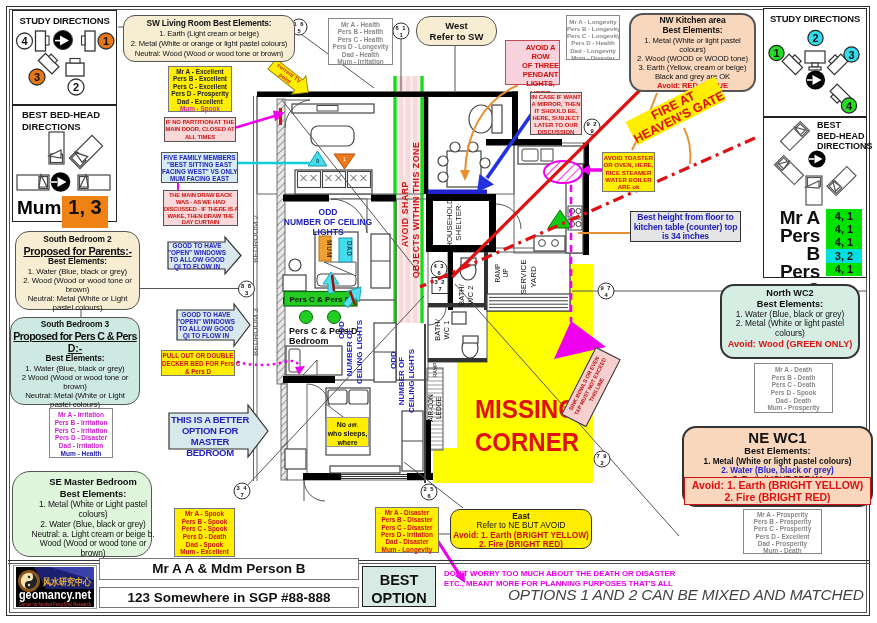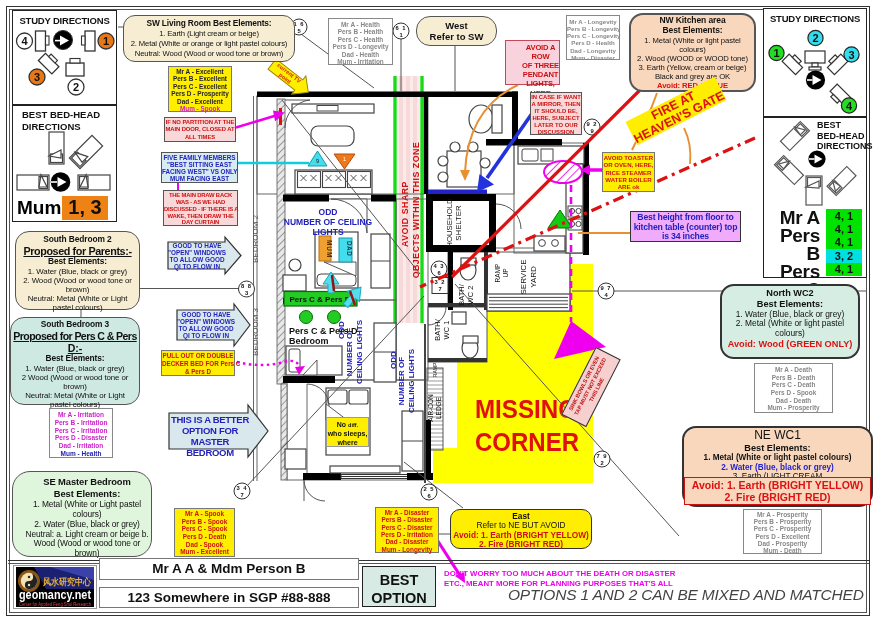--- a/index.html
+++ b/index.html
@@ -314,38 +314,38 @@
         <path d="M29,47 l6,12 h-8 z"></path>
  <rect x="66" y="47" width="32" height="15"></rect>
         <rect x="67.5" y="48.5" width="8.5" height="12"></rect>
         <path d="M74,47 l-6,12 h8 z"></path>
  </g>
  <circle cx="48.5" cy="54" r="9.8" fill="#000"></circle>
  <polygon points="45.5,49 45.5,59 54.5,54" fill="#fff"></polygon>
       <rect x="39" y="53.2" width="6" height="1.6" fill="#fff"></rect>
 </svg>
 <div class="b" style="left:17px;top:197px;font-size:19px;font-weight:bold;color:#000;">Mum</div>
-<div class="b c" style="left:62px;top:196px;width:46px;height:24px;background:#EE8214;font-size:20px;font-weight:bold;color:#111;">1, 3</div>
+<div class="b c" style="left:62px;top:196px;width:46px;height:32px;background:#EE8214;font-size:20px;font-weight:bold;color:#111;">1, 3</div>
 
 <div class="b rr" style="left:15px;top:231px;width:125px;height:79px;background:#F6EDD2;border:1.5px solid #555;"></div>
 <div class="b c" style="left:16px;top:235px;width:123px;font-size:7.9px;color:#111;line-height:1.15;letter-spacing:-0.1px;">
 <span style="font-weight:bold;font-size:8.4px;">South Bedroom 2</span><br>
 <span style="font-weight:bold;font-size:10.8px;text-decoration:underline;letter-spacing:-0.4px;margin-top:16px;">Proposed for Parents:-</span><br>
 <span style="font-weight:bold;font-size:8.4px;">Best Elements:</span><br>
 1. Water (Blue, black or grey)<br>2. Wood (Wood or wood tone or<br>brown)<br>Neutral: Metal (White or Light<br>pastel colours)</div>
 <div class="b rr" style="left:10px;top:317px;width:130px;height:88px;background:#CDE9E2;border:1.5px solid #555;"></div>
 <div class="b c" style="left:11px;top:320px;width:128px;font-size:7.9px;color:#111;line-height:1.15;letter-spacing:-0.1px;">
 <span style="font-weight:bold;font-size:8.4px;">South Bedroom 3</span><br>
 <span style="font-weight:bold;font-size:10.6px;text-decoration:underline;letter-spacing:-0.6px;">Proposed for Pers C &amp; Pers</span><br>
 <span style="font-weight:bold;font-size:10.6px;text-decoration:underline;">D:-</span><br>
 <span style="font-weight:bold;font-size:8.4px;">Best Elements:</span><br>
 1. Water (Blue, black or grey)<br>2  Wood (Wood or wood tone or<br>brown)<br>Neutral: Metal (White or Light<br>pastel colours)</div>
 <div class="b c" style="left:49px;top:408px;width:64px;height:50px;background:#fff;border:1px solid #888;white-space:nowrap;font-size:6.5px;font-weight:bold;color:#CC22CC;line-height:1.2;padding-top:2px;">Mr A -  Irritation<br>Pers B -  Irritation<br>Pers C -  Irritation<br>Pers D -  Disaster<br>Dad -  Irritation<br><span style="color:#2222AA;">Mum -  Health</span></div>
 <div class="b" style="left:12px;top:471px;width:140px;height:86px;background:#DFF5DC;border:1.5px solid #555;border-radius:18px;"></div>
-<div class="b c" style="left:13px;top:476px;width:148px;font-size:8.4px;color:#111;line-height:1.18;letter-spacing:-0.1px;">
+<div class="b c" style="left:19px;top:476px;width:148px;font-size:8.4px;color:#111;line-height:1.18;letter-spacing:-0.1px;">
 <span style="font-weight:bold;font-size:9.4px;">SE Master Bedroom</span><br>
 <span style="font-weight:bold;font-size:9.4px;">Best Elements:</span><br>
 1. Metal (White or Light pastel<br>colours)<br>2. Water (Blue, black or grey)<br>Neutral: a. Light cream or beige b.<br>Wood (Wood or wood tone or<br>brown)</div>
 
 <div class="b" style="left:123px;top:15px;width:172px;height:47px;background:#F6EDD2;border:1.5px solid #555;border-radius:12px;"></div>
 <div class="b c" style="left:124px;top:18px;width:170px;font-size:7.7px;color:#111;line-height:1.28;letter-spacing:-0.15px;white-space:nowrap;">
 <span style="font-weight:bold;font-size:8.4px;">SW Living Room Best Elements:</span><br>
 1. Earth (Light cream or beige)<br>
 2. Metal (White or orange or light pastel colours)<br>
 Neutral: Wood (Wood or wood tone or brown)</div>
@@ -405,21 +405,21 @@
         <text x="42" y="31">OPTION FOR</text>
         <text x="42" y="42">MASTER</text>
         <text x="42" y="53">BEDROOM</text>
       </g>
     </svg>
 
 <div class="b c" style="left:530px;top:92px;width:52px;height:43px;background:#F8D8D8;border:1px solid #555;white-space:nowrap;font-size:5.9px;font-weight:bold;color:#CC1111;line-height:1.17;padding-top:1px;">IN CASE IF WANT<br>A MIRROR, THEN<br>IT SHOULD BE,<br>HERE, SUBJECT<br>LATER TO OUR<br>DISCUSSION</div>
 
 <div class="b c" style="left:602px;top:152px;width:53px;height:40px;background:#FFEE00;border:1px solid #777;white-space:nowrap;font-size:6.1px;font-weight:bold;color:#CC1111;line-height:1.2;padding-top:1px;">AVOID TOASTER<br>OR OVEN, HERE,<br>RICE STEAMER<br>WATER BOILER<br>ARE ok</div>
 
-<div class="b c" style="left:630px;top:211px;width:111px;height:31px;background:#f0abfc;border:1.2px solid #333;font-size:8.7px;font-weight:bold;color:#2222BB;line-height:1.1;padding-top:1px;letter-spacing:-0.2px;">Best height from floor to<br>kitchen table (counter) top<br>is 34 inches</div>
+<div class="b c" style="left:630px;top:211px;width:111px;height:31px;background:#e5e5e5;border:1.2px solid #333;font-size:8.7px;font-weight:bold;color:#2222BB;line-height:1.1;padding-top:1px;letter-spacing:-0.2px;">Best height from floor to<br>kitchen table (counter) top<br>is 34 inches</div>
 
 <div class="b c" style="left:553px;top:373px;width:76px;height:28px;background:#F6CFCF;border:1px solid #333;font-size:5.4px;font-weight:bold;color:#BB1111;line-height:1.3;transform:rotate(-63deg);padding-top:2px;">SINK BOWLS OR EVEN<br>TAP MUST NOT EXCEED<br>THIS LINE</div>
 
 <div class="b c" style="left:326px;top:417px;width:43px;height:30px;background:#FFEE00;border:1px solid #999;font-size:7px;font-weight:bold;color:#111;line-height:1.3;padding-top:2px;">No <span style="font-size:5.5px;">diff.</span><br>who sleeps,<br>where</div>
 
 <div class="b c" style="left:174px;top:508px;width:61px;height:49px;background:#FFEE00;border:1px solid #777;white-space:nowrap;font-size:6.4px;font-weight:bold;color:#CC1111;line-height:1.2;padding-top:1px;">Mr A -  Spook<br>Pers B -  Spook<br>Pers C -  Spook<br>Pers D -  Death<br>Dad -  Spook<br>Mum -  Excellent</div>
 <div class="b c" style="left:375px;top:507px;width:64px;height:46px;background:#FFEE00;border:1px solid #777;white-space:nowrap;font-size:6.4px;font-weight:bold;color:#CC1111;line-height:1.15;padding-top:1px;">Mr A -  Disaster<br>Pers B -  Disaster<br>Pers C -  Disaster<br>Pers D -  Irritation<br>Dad -  Disaster<br>Mum -  Longevity</div>
 
 <div class="b c" style="left:450px;top:509px;width:142px;height:40px;background:#FFEE00;border:1.5px solid #333;border-radius:10px;font-size:8.3px;color:#111;line-height:1.12;padding-top:2px;white-space:nowrap;"><span style="font-weight:bold;">East</span><br>Refer to NE BUT AVOID<br><span style="font-weight:bold;color:#CC1111;">Avoid: 1. Earth (BRIGHT YELLOW)</span><br><span style="font-weight:bold;color:#CC1111;">2. Fire (BRIGHT RED)</span></div>
 
@@ -494,21 +494,21 @@
 <div class="b rr" style="left:720px;top:284px;width:140px;height:75px;background:#D5EDE3;border:2px solid #333;"></div>
 <div class="b c" style="left:722px;top:288px;width:136px;font-size:8.4px;color:#111;line-height:1.16;">
 <span style="font-weight:bold;font-size:9.2px;">North WC2</span><br>
 <span style="font-weight:bold;font-size:9.2px;">Best Elements:</span><br>
 1. Water (Blue, black or grey)<br>2. Metal (White or light pastel<br>colours)<br>
 <span style="font-weight:bold;color:#DD1111;font-size:9.2px;">Avoid: Wood (GREEN ONLY)</span></div>
 <div class="b c" style="left:754px;top:363px;width:79px;height:50px;background:#fff;border:1px solid #888;white-space:nowrap;font-size:6.4px;font-weight:bold;color:#888;line-height:1.2;padding-top:2px;">Mr A -  Death<br>Pers B -  Death<br>Pers C -  Death<br>Pers D -  Spook<br>Dad -  Death<br>Mum -  Prosperity</div>
 
 <div class="b rr" style="left:682px;top:426px;width:191px;height:81px;background:#F8D7BC;border:2px solid #333;"></div>
 <div class="b c" style="left:684px;top:429px;width:187px;font-size:8.2px;color:#111;line-height:1.14;">
-<span style="font-weight:normal;font-size:12px;">NE  WC1</span><br>
+<span style="font-weight:bold;font-size:15px;">NE  WC1</span><br>
 <span style="font-weight:bold;font-size:9.2px;">Best Elements:</span><br>
 <span style="font-weight:bold;">1. Metal (White or light pastel colours)</span><br>
 <span style="font-weight:bold;color:#2222CC;">2. Water (Blue, black or grey)</span><br>
 3. Earth (LIGHT CREAM</div>
 <div class="b c" style="left:684px;top:477px;width:187px;height:28px;background:#F8D7BC;border:1.5px solid #CC1111;font-size:10.5px;font-weight:bold;color:#DD1111;line-height:1.18;padding-top:1px;white-space:nowrap;">Avoid: 1. Earth (BRIGHT YELLOW)<br>2. Fire (BRIGHT RED)</div>
 <div class="b c" style="left:743px;top:509px;width:79px;height:45px;background:#fff;border:1px solid #888;white-space:nowrap;font-size:6.4px;font-weight:bold;color:#888;line-height:1.13;padding-top:1px;">Mr A -  Prosperity<br>Pers B -  Prosperity<br>Pers C -  Prosperity<br>Pers D -  Excellent<br>Dad -  Prosperity<br>Mum -  Death</div>
 
 <div class="b" style="left:8px;top:559.5px;width:861px;height:1.5px;background:#333;"></div>
 <div class="b" style="left:8px;top:562.5px;width:861px;height:1px;background:#555;"></div>
 <div class="b" style="left:13px;top:565px;width:84px;height:44px;background:#fff;border:1px solid #999;"></div>

